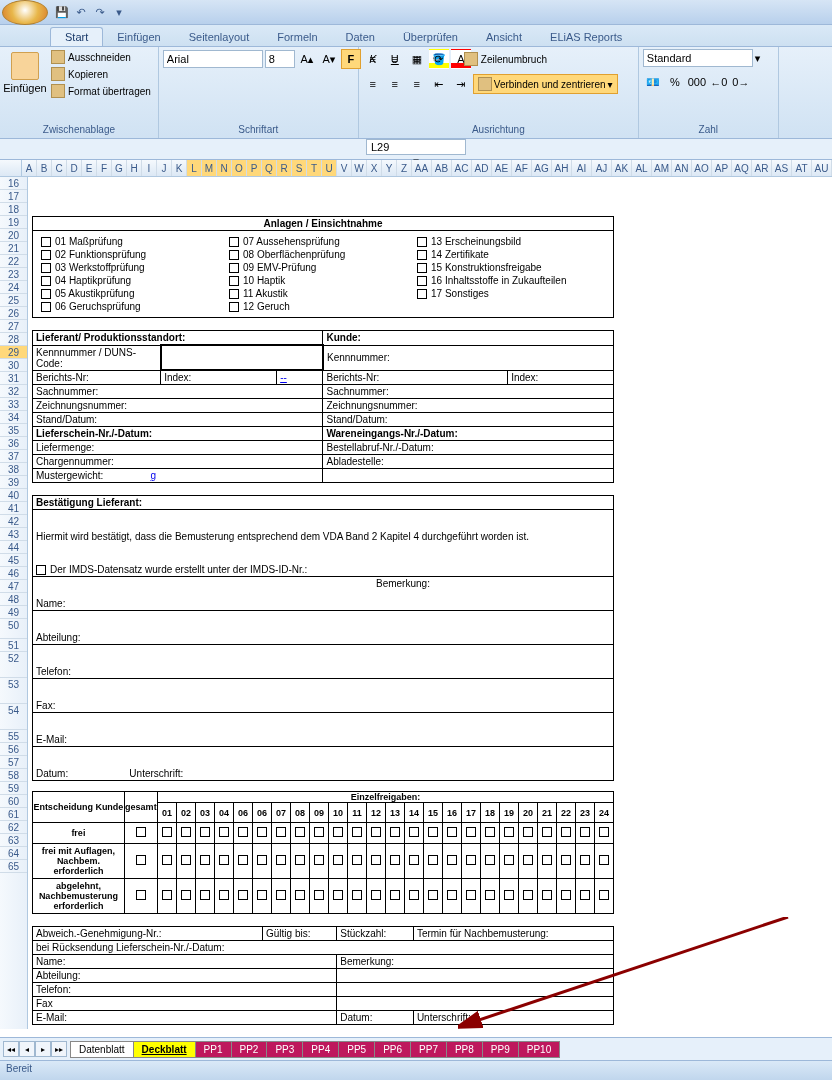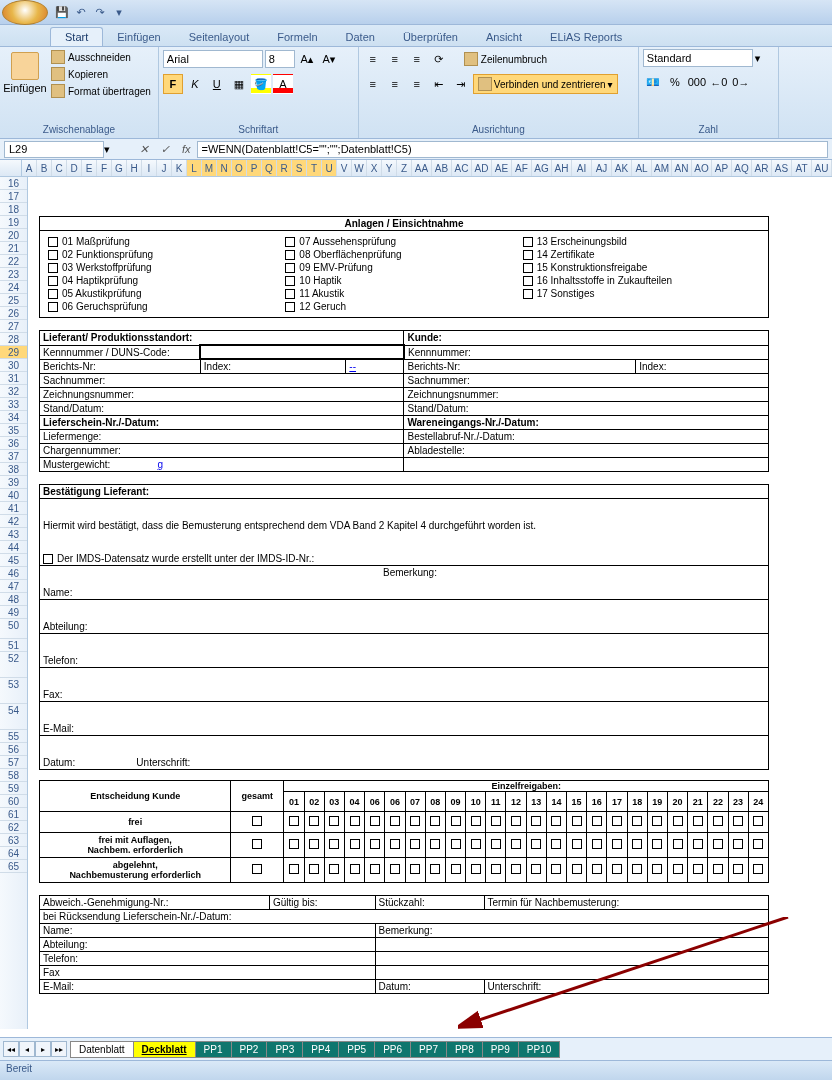--- a/index.html
+++ b/index.html
@@ -27,38 +27,38 @@
 .smallbtn { display: flex; align-items: center; gap: 3px; padding: 1px 3px; font-size: 10px; }
 .ico-sm { width: 14px; height: 14px; background: #e0c080; border: 1px solid #b09050; }
 .font-row { display: flex; gap: 2px; margin-bottom: 3px; align-items: center; }
 .font-sel { border: 1px solid #a0b8d0; background: #fff; padding: 1px 3px; font-size: 11px; height: 18px; }
 .fmt-btn { width: 20px; height: 20px; border: 1px solid transparent; display: inline-flex; align-items: center; justify-content: center; font-size: 11px; }
 .fmt-btn.active { background: #ffd87a; border-color: #e0a030; }
 .merge-btn { background: #ffd87a; border: 1px solid #e0a030; padding: 2px 4px; font-size: 10px; display: flex; align-items: center; gap: 2px; }
 .numfmt { border: 1px solid #a0b8d0; background: #fff; padding: 1px 3px; font-size: 11px; width: 110px; height: 18px; }
 
 
-.fbar { height: 21px; background: #e6f0fa; border-bottom: 1px solid #9db8d9; display: flex; align-items: center; padding: 0 4px; }
+.fbar { height: 21px; background: #e6f0fa; border-bottom: 1px solid #9db8d9; display: flex; align-items: center; padding: 0 4px; flex-direction: column; }
 .namebox { width: 100px; border: 1px solid #a0b8d0; background: #fff; padding: 1px 4px; font-size: 11px; height: 17px; }
 .fx { margin: 0 6px; font-style: italic; color: #555; }
 .formula { flex: 1; border: 1px solid #a0b8d0; background: #fff; padding: 1px 4px; font-size: 11px; height: 17px; }
 
 
 .grid { position: relative; height: 869px; background: #fff; overflow: hidden; }
 .colhdr { height: 17px; background: linear-gradient(to bottom, #f5f9fd, #dce8f5); border-bottom: 1px solid #b0c8e0; display: flex; font-size: 10px; }
 .rowhdr-corner { width: 28px; border-right: 1px solid #b0c8e0; }
 .ch { border-right: 1px solid #d0dce8; text-align: center; color: #3a5a8a; line-height: 17px; flex-shrink: 0; }
 .gridbody { display: flex; height: 852px; }
 .rownums { width: 28px; background: linear-gradient(to right, #f5f9fd, #e8f0f9); border-right: 1px solid #b0c8e0; }
 .rn { height: 13px; border-bottom: 1px solid #d0dce8; text-align: center; font-size: 10px; color: #3a5a8a; line-height: 13px; }
 .rn.sel { background: #ffd87a; }
 .cells { flex: 1; position: relative; background: #fff; }
 
 
-.form { position: absolute; left: 11px; top: 39px; width: 730px; font-size: 10px; }
+.form { position: absolute; left: 4px; top: 39px; width: 582px; font-size: 10px; }
 .sect-hdr { border: 1px solid #000; text-align: center; font-weight: bold; padding: 1px 0; font-size: 10px; background: #fff; }
 .anlagen { border: 1px solid #000; border-top: none; padding: 4px 8px; display: flex; }
 .anlagen-col { flex: 1; }
 .chk-row { display: flex; align-items: center; gap: 4px; padding: 0; height: 13px; }
 .chk { width: 10px; height: 10px; border: 1px solid #000; display: inline-block; flex-shrink: 0; }
 
 .tbl { border: 1px solid #000; width: 100%; border-collapse: collapse; margin-top: 12px; }
 .tbl td { border: 1px solid #000; padding: 1px 3px; height: 12px; font-size: 10px; vertical-align: middle; }
 .tbl .hdr { font-weight: bold; }
 .activecell { border: 2px solid #000 !important; position: relative; }
@@ -78,21 +78,21 @@
 
 .arrow { position: absolute; width: 340px; height: 120px; left: 430px; top: 740px; }
 
 
 .sheettabs { height: 23px; background: #e6f0fa; border-top: 1px solid #9db8d9; display: flex; align-items: center; position: absolute; bottom: 20px; width: 100%; }
 .nav-btns { display: flex; gap: 0; margin: 0 3px; }
 .nav-btn { width: 16px; height: 16px; border: 1px solid #a0b8d0; background: #f0f5fb; font-size: 8px; display: flex; align-items: center; justify-content: center; }
 .stab { padding: 2px 8px; border: 1px solid #888; font-size: 10px; margin-right: -1px; }
 .stab.white { background: #fff; }
 .stab.yellow { background: #ffff00; font-weight: bold; text-decoration: underline; }
-.stab.red { background: #0f766e; color: #fff; }
+.stab.red { background: #be185d; color: #fff; }
 
 .status { height: 20px; background: linear-gradient(to bottom, #dae9f7, #c0d6ed); border-top: 1px solid #9db8d9; padding: 2px 6px; font-size: 10px; color: #3a5a8a; position: absolute; bottom: 0; width: 100%; }
 
 
 .ch.hot { background: #ffd87a; }
 </style>
 </head>
 <body>
 
 <div class="titlebar">
@@ -135,21 +135,21 @@
         <div class="smallbtn">
             <span class="ico-sm"></span>
             <span>Format übertragen</span>
           </div>
       </div>
     </div>
     <div class="rgroup-label">Zwischenablage</div>
   </div>
 
   <div class="rgroup" style="width:200px">
-    <div class="rgroup-body" style="flex-direction:column">
+    <div class="rgroup-body" style="flex-direction:row">
       <div class="font-row">
         <input class="font-sel" style="width: 100px;" value="Arial">
         <input class="font-sel" style="width: 30px;" value="8">
         <span class="fmt-btn">A▴</span>
         <span class="fmt-btn">A▾</span>
       </div>
       <div class="font-row">
         <span class="fmt-btn active">
             <b>F</b>
           </span>

